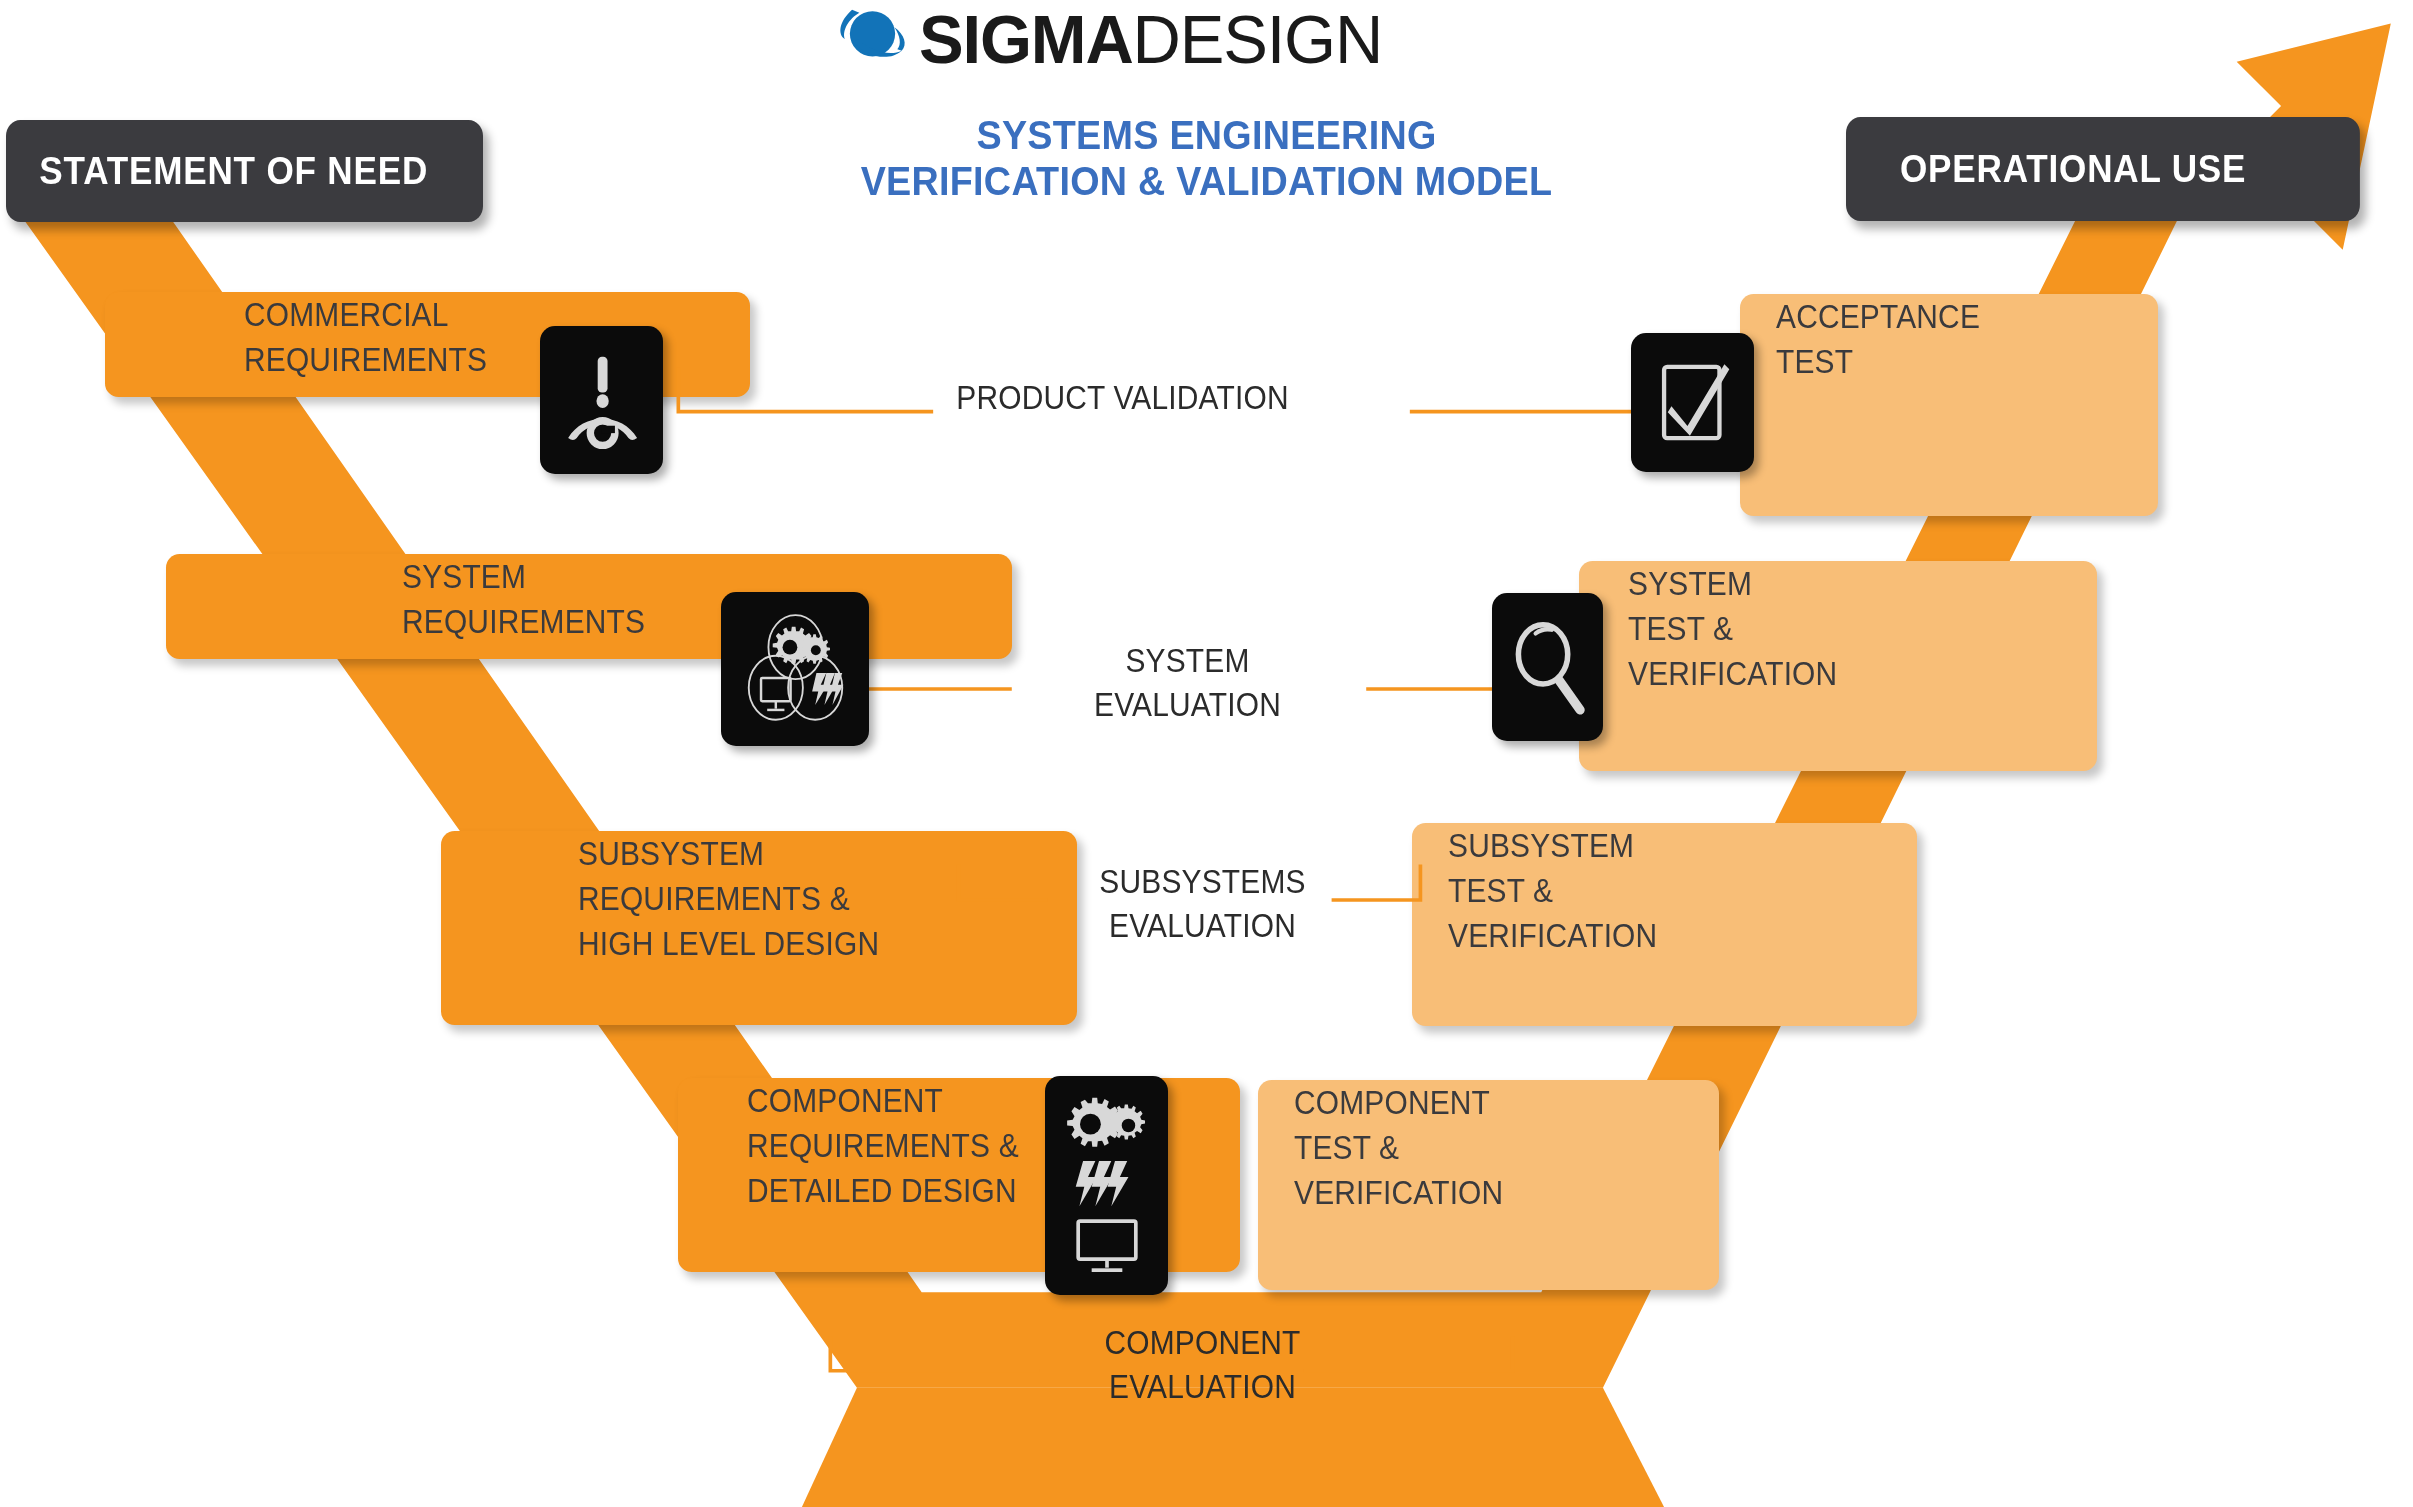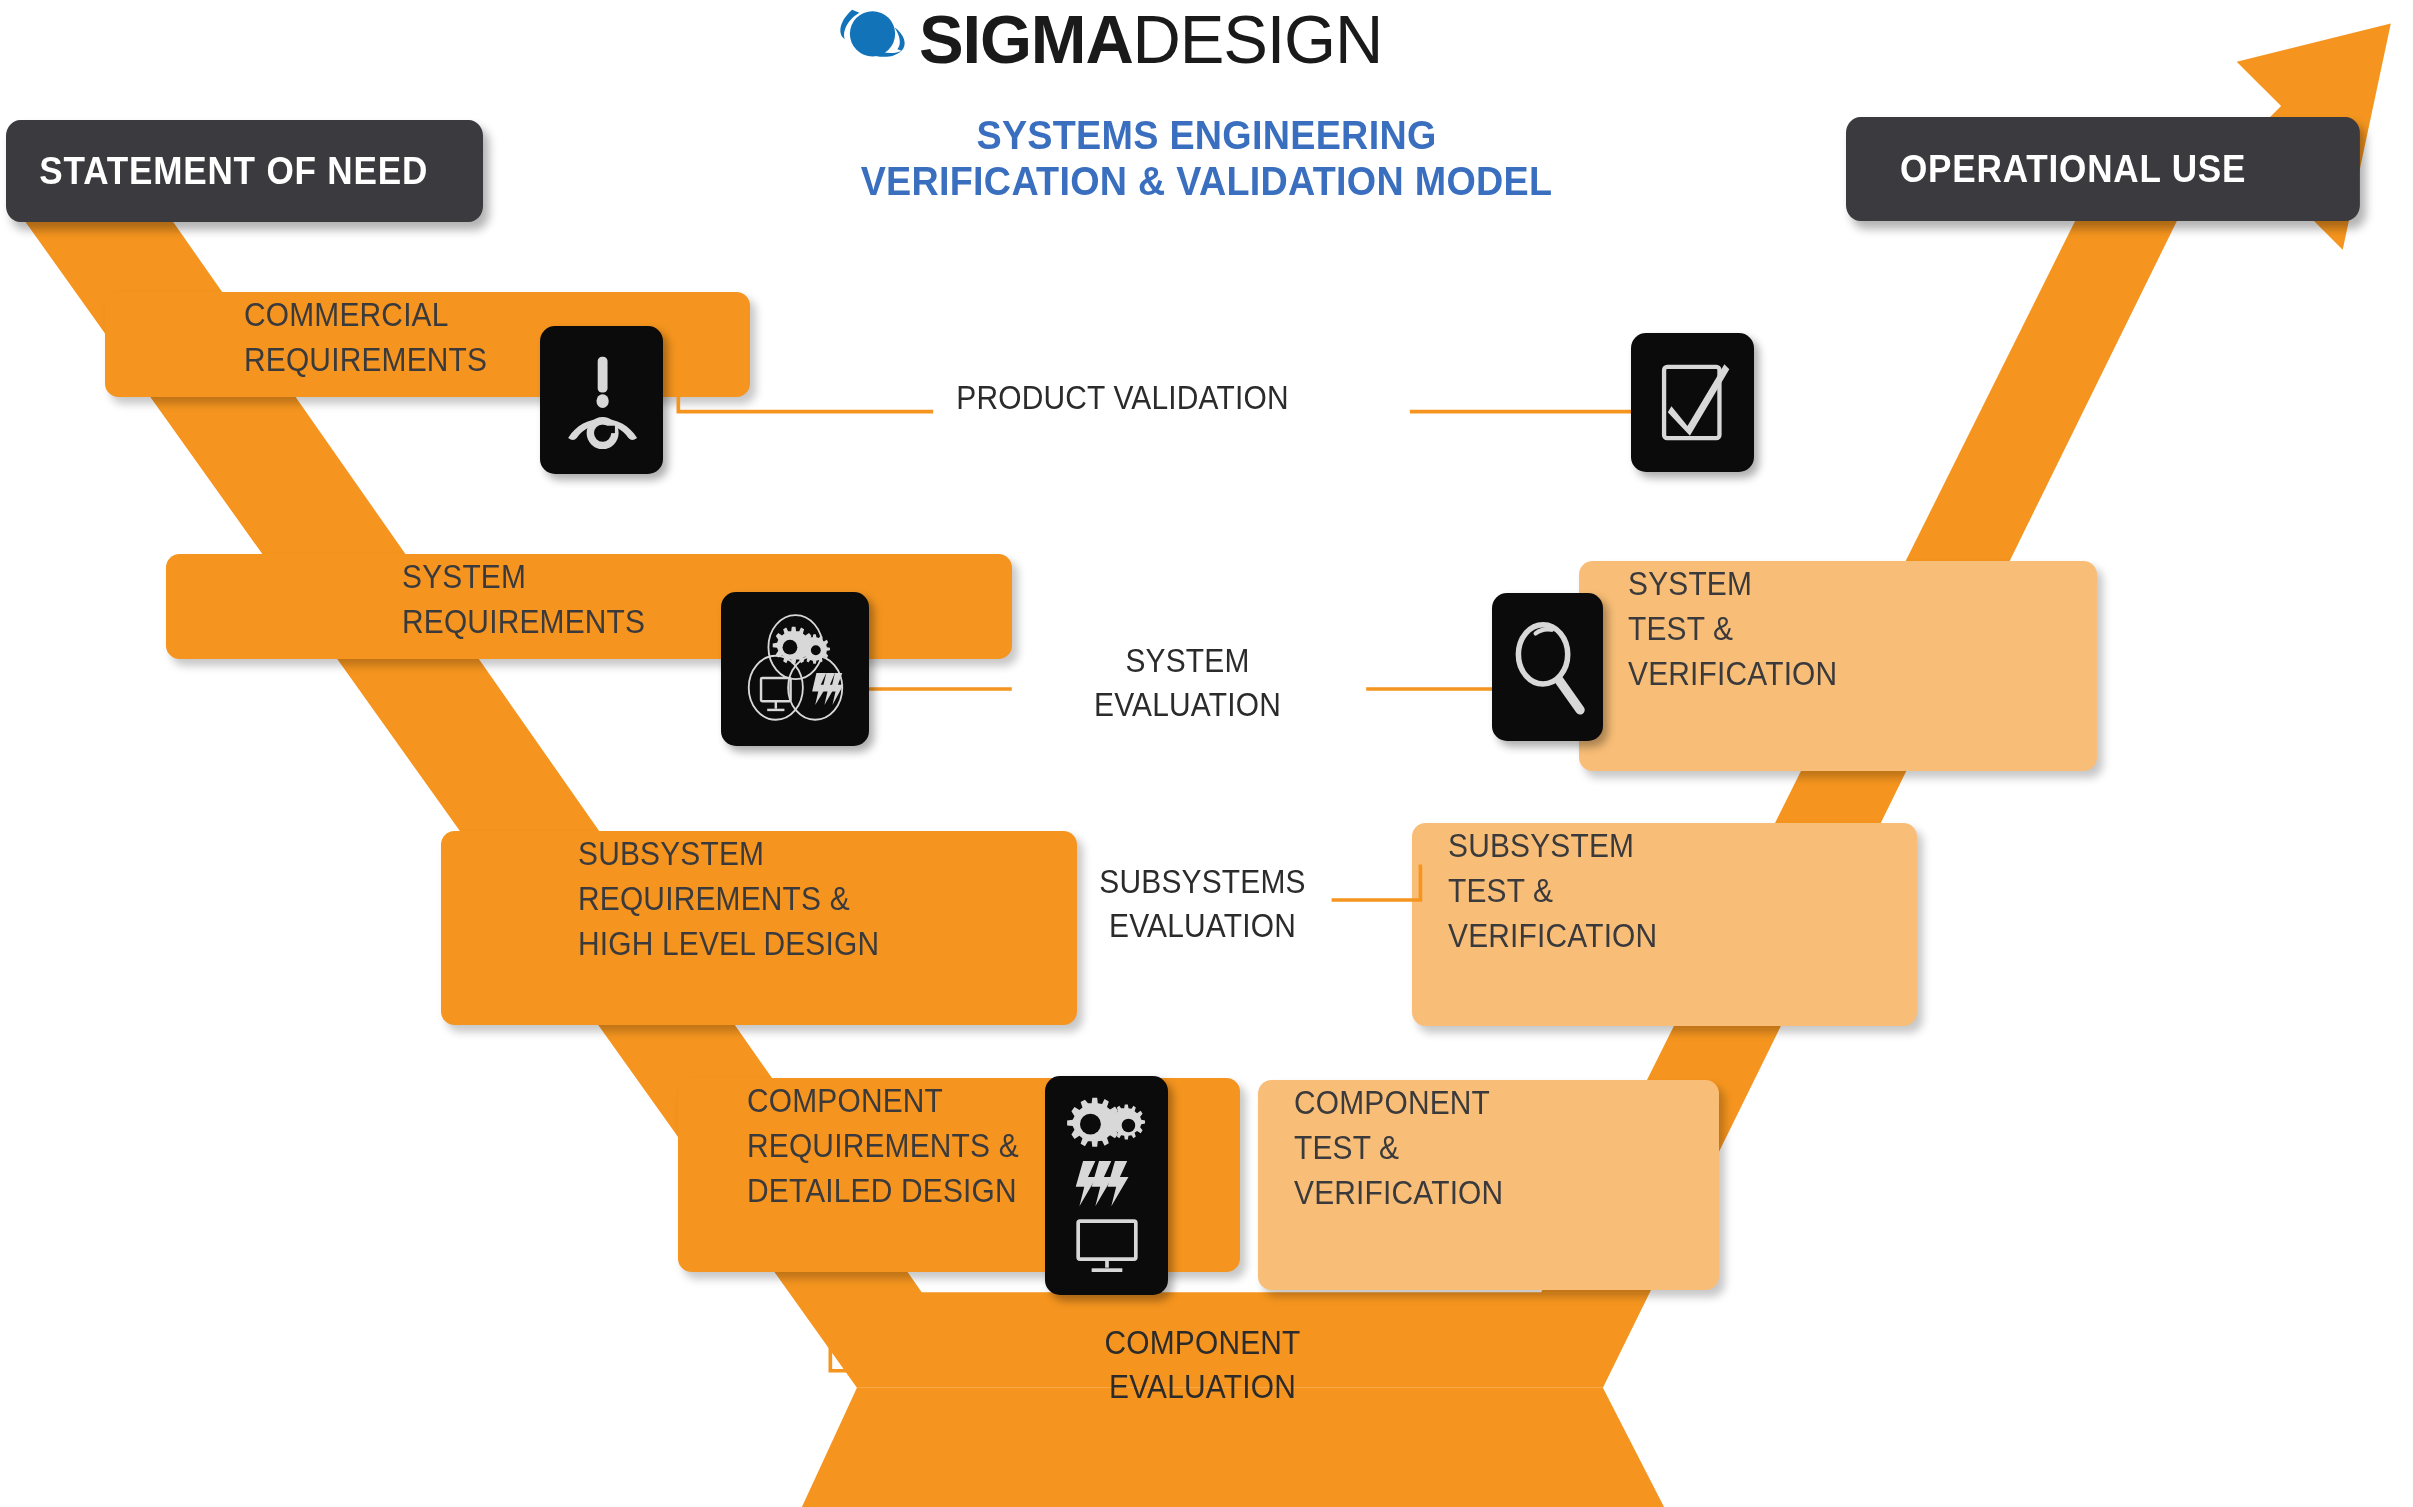--- a/index.html
+++ b/index.html
@@ -215,20 +215,24 @@
     <div class="txt">SUBSYSTEM
 REQUIREMENTS &amp;
 HIGH LEVEL DESIGN</div>
   </div>
   <div class="bar left" id="bar-comp-req">
     <div class="txt">COMPONENT
 REQUIREMENTS &amp;
 DETAILED DESIGN</div>
   </div>
 
+  <div class="bar right" id="bar-acceptance">
+    <div class="txt">ACCEPTANCE
+TEST</div>
+  </div>
   <div class="bar right" id="bar-sys-test">
     <div class="txt">SYSTEM
 TEST &amp;
 VERIFICATION</div>
   </div>
   <div class="bar right" id="bar-subsys-test">
     <div class="txt">SUBSYSTEM
 TEST &amp;
 VERIFICATION</div>
   </div>

